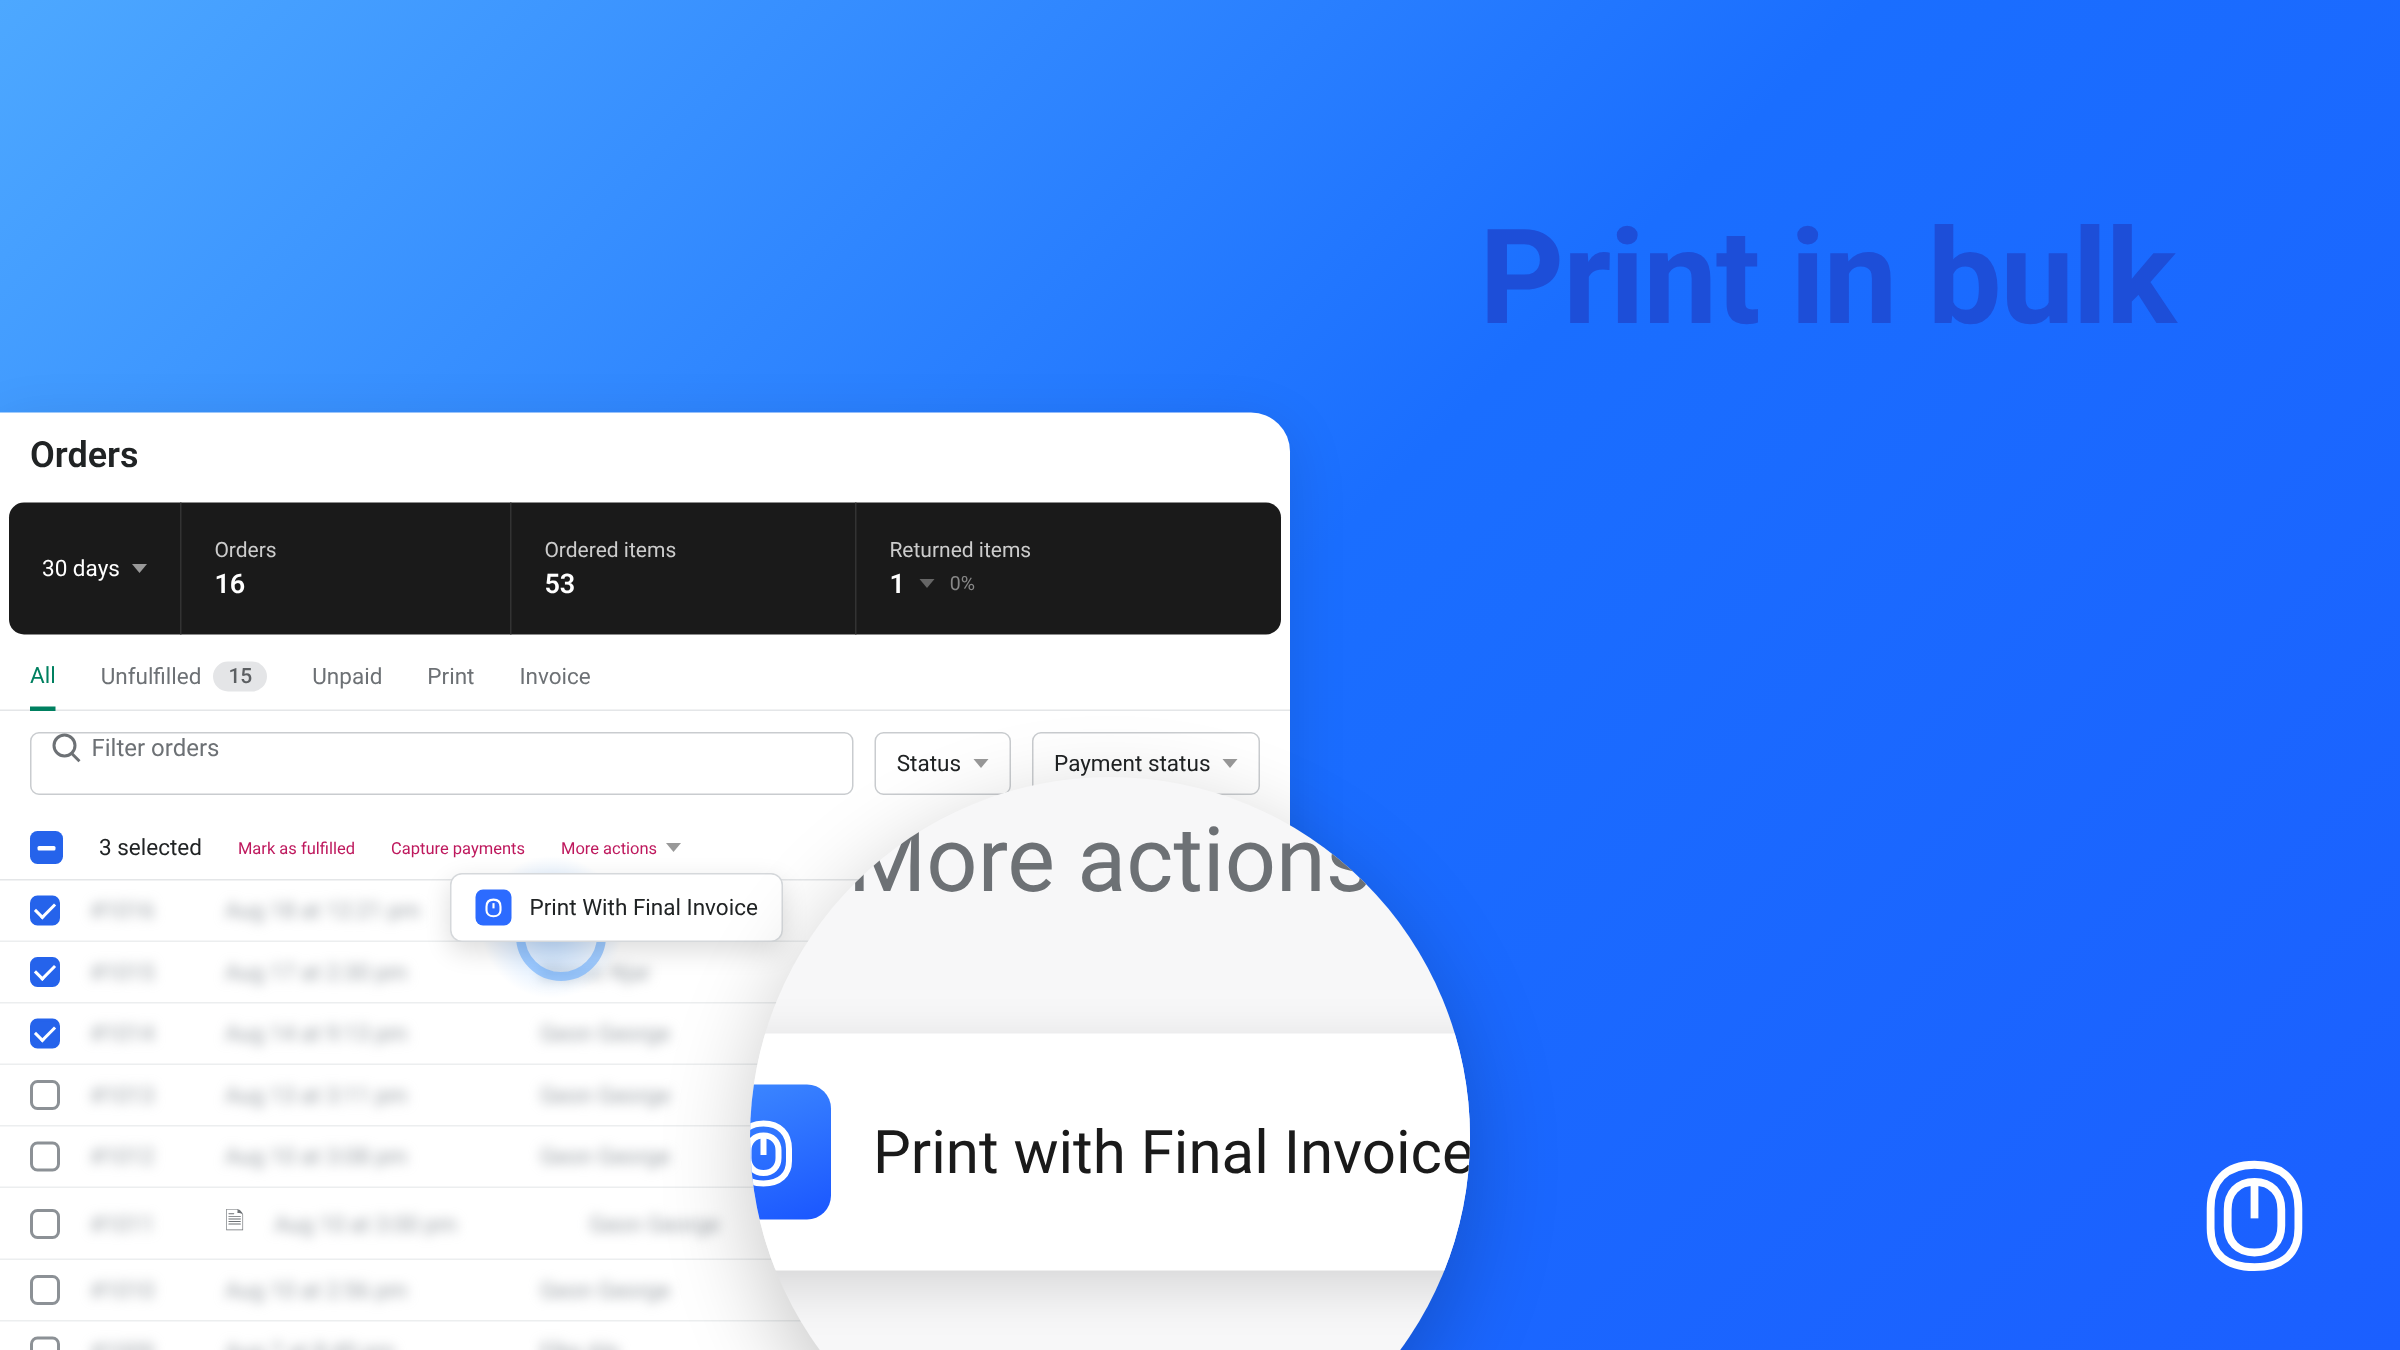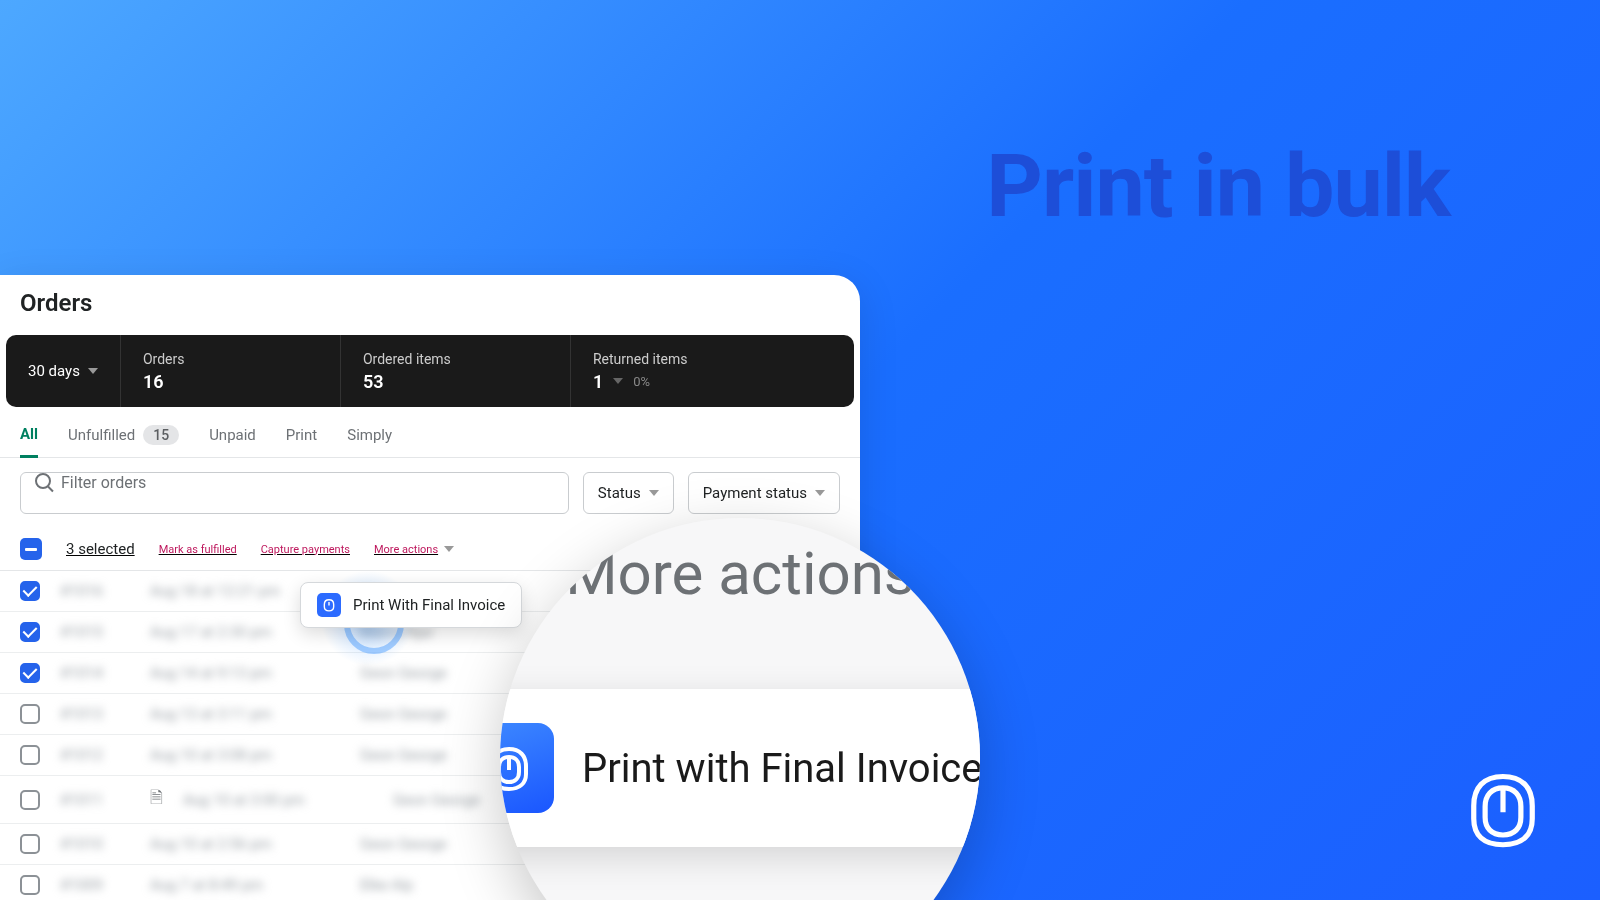--- a/index.html
+++ b/index.html
@@ -7,39 +7,39 @@
 
 .hero { position: absolute; right: 150px; top: 140px; color: #1d4ed8; max-width: 500px; }
 .hero h1 { font-size: 88px; font-weight: 700; line-height: 1.05; margin-bottom: 40px; letter-spacing: -1px; }
 .hero-sub { font-size: 34px; font-weight: 400; line-height: 1.55; }
 .hero-sub b { font-weight: 700; }
 
 .panel { position: absolute; left: 0; top: 275px; width: 860px; background: #fff; border-top-right-radius: 26px; box-shadow: 0 10px 40px rgba(0,0,0,0.12); overflow: hidden; }
 
 .panel-title { font-size: 24px; font-weight: 600; color: #202324; padding: 14px 20px 18px 20px; }
 
-.summary { display: flex; background: #1a1a1a; color: #fff; height: 72px; margin: 0 6px; border-radius: 10px; }
+.summary { display: flex; background: #1a1a1a; color: #fff; height: 88px; margin: 0 6px; border-radius: 10px; }
 .summary-cell { padding: 12px 22px; display: flex; flex-direction: column; justify-content: center; border-right: 1px solid #333; }
 .summary-cell:last-child { border-right: none; }
 .summary-cell.period { flex-direction: row; align-items: center; gap: 8px; font-size: 15px; }
 .summary-label { font-size: 14px; color: #ccc; margin-bottom: 4px; }
 .summary-val { font-size: 18px; font-weight: 600; display: flex; align-items: center; gap: 10px; }
 .mini-pct { font-size: 13px; color: #888; font-weight: 400; }
 .caret { width: 0; height: 0; border-left: 5px solid transparent; border-right: 5px solid transparent; border-top: 6px solid #999; display: inline-block; }
 
 .tabs { display: flex; gap: 30px; padding: 18px 20px 0 20px; border-bottom: 1px solid #e4e6e8; }
 .tab { font-size: 15px; color: #6d7175; padding-bottom: 12px; cursor: pointer; display: flex; align-items: center; gap: 8px; }
-.tab.active { color: #008060; border-bottom: 3px solid #008060; font-weight: 700; margin-bottom: -1px; }
+.tab.active { color: #008060; border-bottom: 3px solid #008060; font-weight: 400; margin-bottom: -1px; }
 .badge { background: #e4e5e7; color: #5c5f62; border-radius: 12px; padding: 2px 10px; font-size: 14px; font-weight: 500; }
 
 .filters { display: flex; gap: 14px; padding: 14px 20px; }
 .search { flex: 1; border: 1px solid #c9cccf; border-radius: 6px; height: 42px; display: flex; padding: 0 14px; color: #6d7175; gap: 10px; font-size: 16px; }
 .pill { border: 1px solid #c9cccf; border-radius: 6px; height: 42px; display: flex; align-items: center; padding: 0 14px; color: #202324; gap: 8px; font-size: 15px; }
 
-.actionbar { display: flex; align-items: center; gap: 24px; padding: 10px 20px; border-bottom: 1px solid #e4e6e8; text-decoration: underline; }
+.actionbar { display: flex; align-items: center; gap: 24px; padding: 10px 20px; border-bottom: 1px solid #e4e6e8; }
 .partial-check { width: 22px; height: 22px; background: #2563eb; border-radius: 5px; display: flex; align-items: center; justify-content: center; }
 .partial-check::after { content: ""; width: 12px; height: 3px; background: #fff; border-radius: 1px; }
 .selcount { font-size: 15px; color: #202324; }
 .ab-btn { font-size: 11px; color: #be185d; cursor: pointer; display: flex; align-items: center; gap: 6px; }
 
 .dropdown { position: absolute; left: 300px; top: 582px; background: #fff; border: 1px solid #d5d8db; border-radius: 8px; box-shadow: 0 6px 18px rgba(0,0,0,0.14); padding: 10px 16px; display: flex; align-items: center; gap: 12px; z-index: 5; }
 .dropdown .app-badge { width: 24px; height: 24px; background: #2c6bff; border-radius: 5px; display: flex; align-items: center; justify-content: center; }
 .dropdown .app-badge svg { width: 14px; height: 14px; }
 .dropdown-text { font-size: 15px; color: #202324; }
 
@@ -104,21 +104,21 @@
   </div>
 
   <div class="tabs">
     <div class="tab active">All</div>
     <div class="tab">
       <span>Unfulfilled</span>
       <span class="badge">15</span>
     </div>
     <div class="tab">Unpaid</div>
     <div class="tab">Print</div>
-    <div class="tab">Simply</div>
+    <div class="tab">Invoice</div>
   </div>
 
   <div class="filters">
     <div class="search">
       <span class="srch-ic"></span>
       <span>Filter orders</span>
     </div>
     <div class="pill">
       <span>Status</span>
       <span class="caret"></span>

